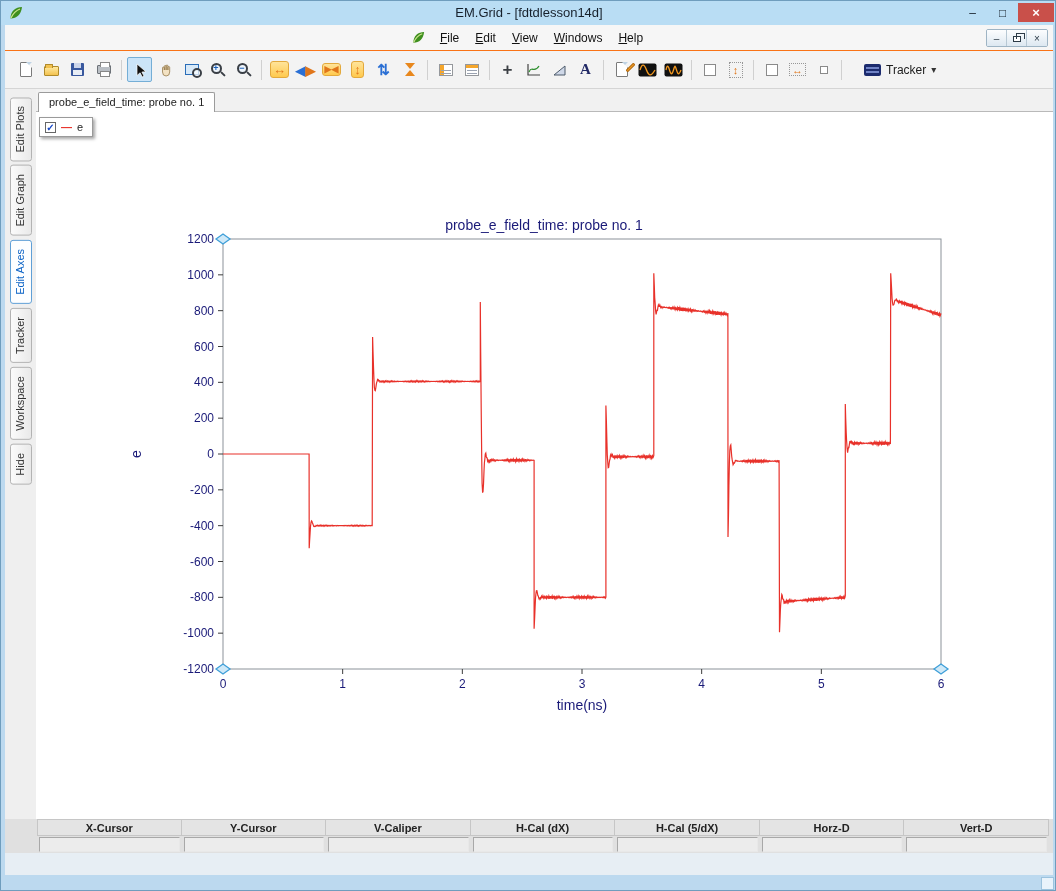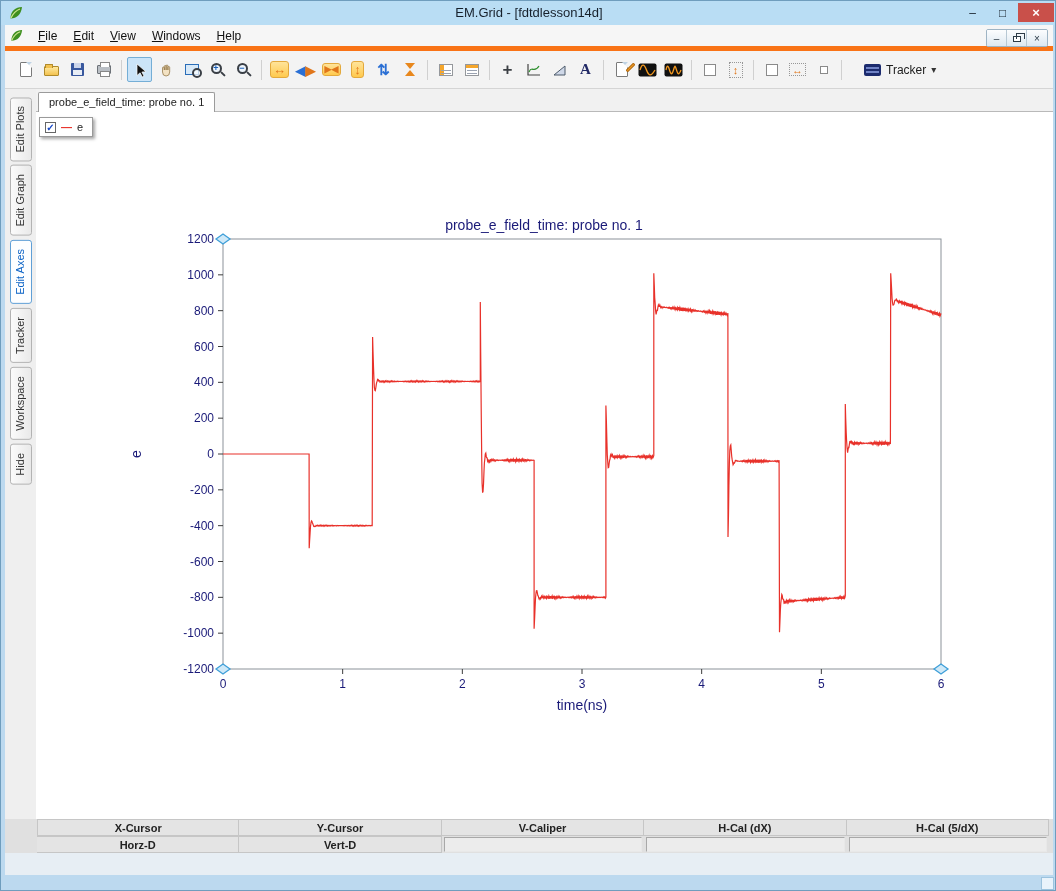--- a/index.html
+++ b/index.html
@@ -10,21 +10,21 @@
   .titlebar{position:absolute;left:0;top:0;width:1056px;height:24px;background:#b9ddf4;}
   .titlebar .title{position:absolute;left:0;right:0;top:0;height:24px;line-height:24px;
     text-align:center;font-size:13px;color:#16202b;}
   .app-logo{position:absolute;left:7px;top:4px;width:16px;height:16px;}
   .caps{position:absolute;right:3px;top:2px;display:flex;align-items:center;gap:1px;}
   .cap{width:29px;height:19px;display:flex;align-items:center;justify-content:center;
     font-size:12px;color:#1a2530;}
   .cap.close{width:36px;background:#c9504a;color:#fff;font-size:13px;font-weight:bold;}
   
   .menubar{position:absolute;left:4px;top:24px;width:1048px;height:26px;background:#f6f6f6;
-    border-bottom:5px solid #f97316;display:flex;align-items:center;}
+    border-bottom:1px solid #f97316;display:flex;align-items:center;justify-content:center;}
   .menu-logo{width:15px;height:15px;margin:0 6px 0 4px;}
   .menu-item{padding:4px 8px;font-size:12px;color:#111;}
   .menu-item u{text-decoration:underline;}
   .mdi-group{position:absolute;right:5px;top:4px;display:flex;border:1px solid #9eb4c4;border-radius:2px;overflow:hidden;}
   .mdib{width:20px;height:16px;display:flex;align-items:center;justify-content:center;
     background:linear-gradient(#fcfdfe,#dde8f1);border-right:1px solid #b7c8d4;
     font-size:10px;color:#2d3b47;}
   .mdib:last-child{border-right:none;}
   .restore-shape{width:8px;height:6px;border:1px solid #2d3b47;background:#fff;position:relative;margin-top:2px;}
   .restore-shape::before{content:"";position:absolute;left:2px;top:-4px;width:7px;height:5px;
@@ -100,21 +100,21 @@
   svg text.ctitle{font-family:"Liberation Sans",sans-serif;font-size:14px;fill:#1a1a78;}
   svg text.clabel{font-family:"Liberation Sans",sans-serif;font-size:14px;fill:#1a1a78;}
   .legend{position:absolute;left:3px;top:5px;display:flex;align-items:center;gap:5px;
     padding:3px 9px 3px 5px;background:#fff;border:1px solid #9a9a9a;
     box-shadow:2px 2px 3px rgba(0,0,0,.35);font-size:11px;color:#222;z-index:5;}
   .legend .cb{width:11px;height:11px;border:1px solid #666;background:#fff;font-size:10px;
     line-height:10px;color:#1446c8;text-align:center;font-weight:bold;}
   .legend .dash{font-weight:bold;}
   
   .statusbar{position:absolute;left:4px;top:818px;width:1048px;height:34px;background:#e0e0e0;}
-  .stat-grid{margin-left:32px;width:1012px;display:grid;grid-template-columns:repeat(5,1fr);}
+  .stat-grid{margin-left:32px;width:1012px;display:grid;grid-template-columns:repeat(7,1fr);}
   .stat-head{height:17px;line-height:17px;text-align:center;font-size:11px;font-weight:bold;color:#222;
     background:#e4e4e4;border:1px solid #c6c6c6;border-left:none;}
   .stat-head:first-child{border-left:1px solid #c6c6c6;}
   .stat-cell{height:15px;margin:1px 2px 0 2px;background:#ececec;
     border:1px solid;border-color:#a8a8a8 #e8e8e8 #e8e8e8 #a8a8a8;}
   .filler{position:absolute;left:4px;top:852px;width:1048px;height:22px;background:#e7eef4;}
   .bottomstrip{position:absolute;left:0;top:874px;width:1056px;height:17px;background:#bcd9ef;}
   .grip-corner{position:absolute;right:3px;top:2px;width:13px;height:13px;background:#e9f3fb;border:1px solid #9cc3de;}
 </style>
 </head>

